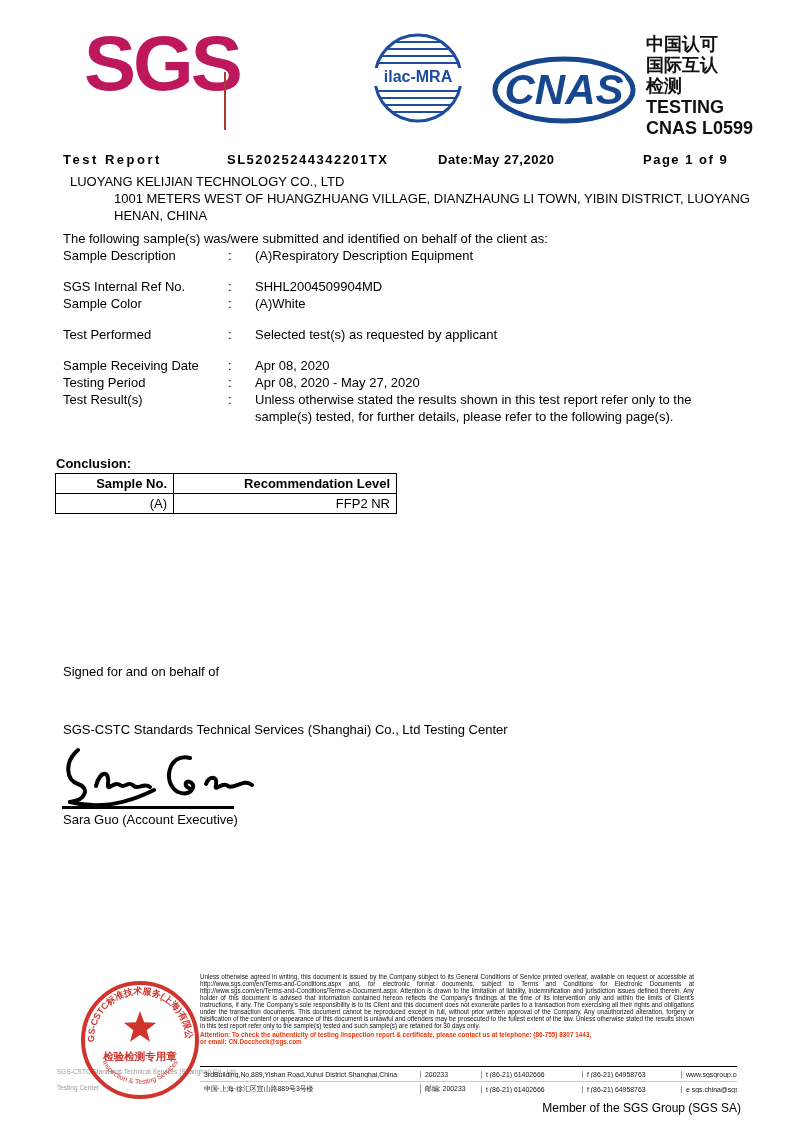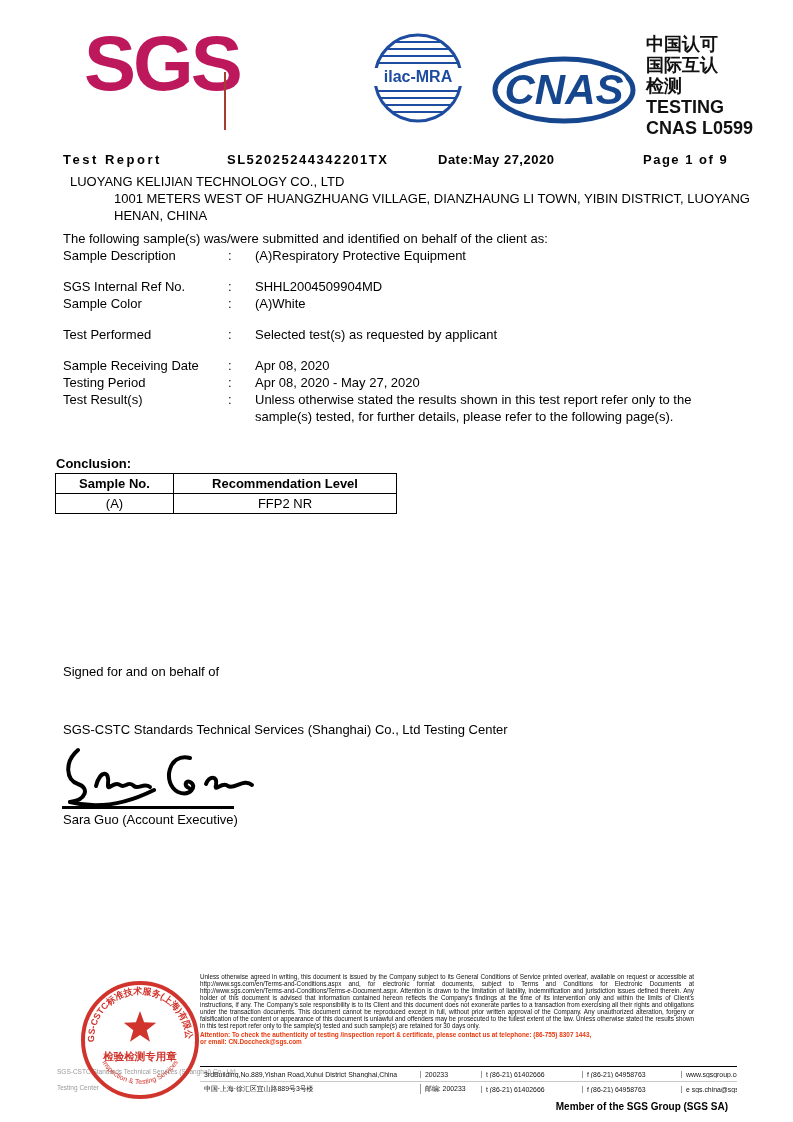--- a/index.html
+++ b/index.html
@@ -31,21 +31,21 @@
   .fields{position:absolute;left:63px;top:247px;width:674px;font-size:13px;}
   .frow{display:flex;line-height:17px;}
   .frow.gap{margin-top:14px;}
   .flabel{flex:0 0 165px;}
   .fcolon{flex:0 0 27px;}
   .fvalue{flex:1;}
 
   
   .concl-head{position:absolute;left:56px;top:456px;font-size:13px;font-weight:700;}
   .concl-table{position:absolute;left:55px;top:473px;border-collapse:collapse;font-size:13px;}
-  .concl-table th,.concl-table td{border:1px solid #000;padding:1px 6px;text-align:center;height:17px;}
+  .concl-table th,.concl-table td{border:1px solid #000;padding:1px 6px;text-align:right;height:17px;}
   .concl-table th{font-weight:700;}
   .col-sample{width:105px;}
   .col-level{width:210px;}
 
   
   .sig-line1{position:absolute;left:63px;top:664px;font-size:13px;}
   .sig-line2{position:absolute;left:63px;top:722px;font-size:13px;}
   .sig-svg{position:absolute;left:56px;top:740px;}
   .sig-underline{position:absolute;left:62px;top:806px;width:172px;height:2.5px;background:#000;}
   .sig-name{position:absolute;left:63px;top:812px;font-size:13px;}
@@ -58,21 +58,21 @@
             font-size:6.9px;color:#111;}
   .addr-row{display:flex;align-items:center;height:14px;}
   .addr-row + .addr-row{border-top:1px solid #c9c9c9;}
   .acell{padding:0 4px;white-space:nowrap;overflow:hidden;}
   .acell + .acell{border-left:1px solid #999;}
   .a0{flex:0 0 212px;}
   .a1{flex:0 0 52px;}
   .a2{flex:0 0 92px;}
   .a3{flex:0 0 90px;}
   .a4{flex:1;}
-  .member{position:absolute;right:65px;top:1101px;font-size:10px;font-weight:bold;}
+  .member{position:absolute;right:52px;top:1101px;font-size:12px;}
   .stamp-behind1{position:absolute;left:57px;top:1068px;font-size:6.5px;color:#9a9a9a;}
   .stamp-behind2{position:absolute;left:57px;top:1084px;font-size:6.5px;color:#9a9a9a;}
   .stamp-svg{position:absolute;left:78px;top:978px;}
 </style>
 </head>
 <body>
 
 <div class="page">
 
   <div class="sgs-text">SGS</div>
@@ -118,21 +118,21 @@
   <div class="rpt rpt-page">Page 1 of 9</div>
 
   <div class="client-name">LUOYANG KELIJIAN TECHNOLOGY CO., LTD</div>
   <div class="client-addr">1001 METERS WEST OF HUANGZHUANG VILLAGE, DIANZHAUNG LI TOWN, YIBIN DISTRICT, LUOYANG HENAN, CHINA</div>
   <div class="intro">The following sample(s) was/were submitted and identified on behalf of the client as:</div>
 
   <div class="fields">
     <div class="frow">
       <span class="flabel">Sample Description</span>
         <span class="fcolon">:</span>
-        <span class="fvalue">(A)Respiratory Protective Equipment</span>
+        <span class="fvalue">(A)Respiratory Description Equipment</span>
     </div>
     <div class="frow gap">
       <span class="flabel">SGS Internal Ref No.</span>
         <span class="fcolon">:</span>
         <span class="fvalue">SHHL2004509904MD</span>
     </div>
     <div class="frow">
       <span class="flabel">Sample Color</span>
         <span class="fcolon">:</span>
         <span class="fvalue">(A)White</span>

